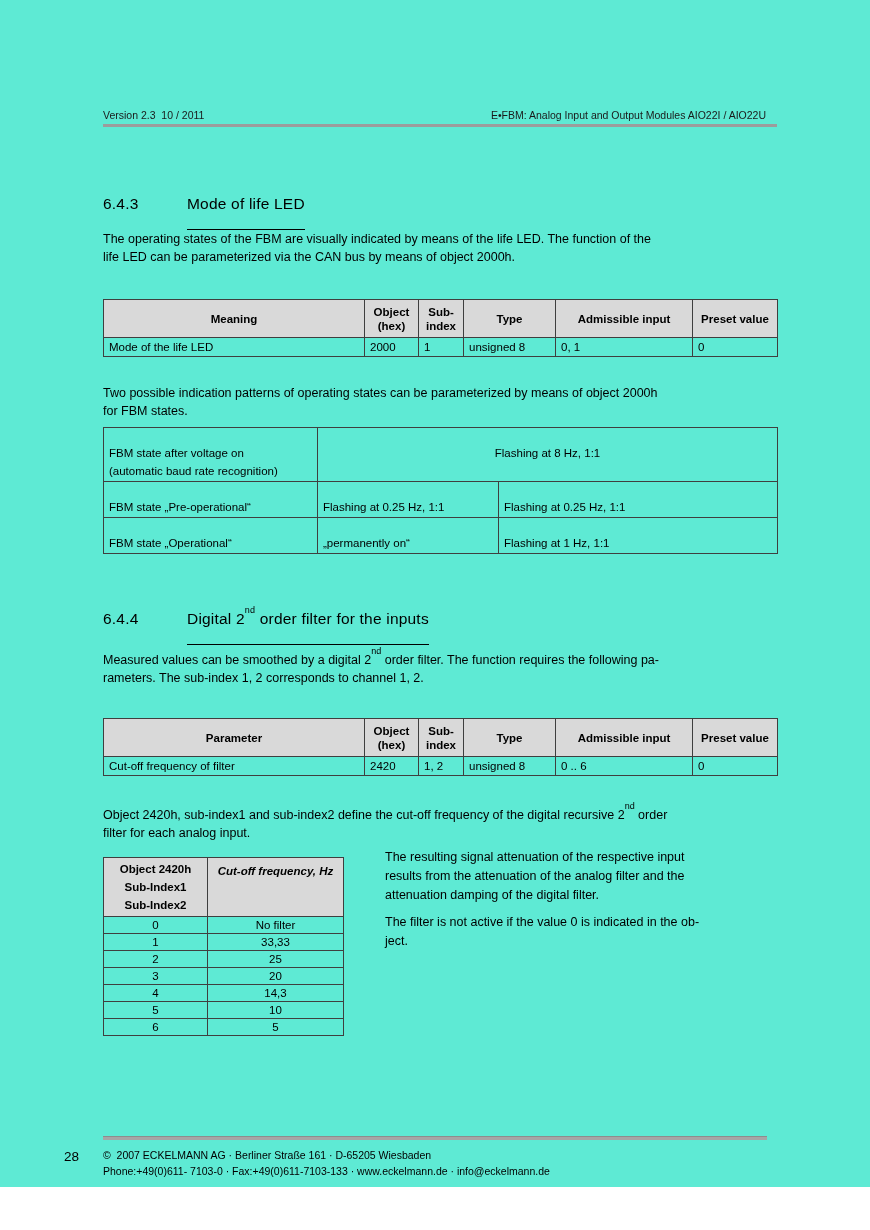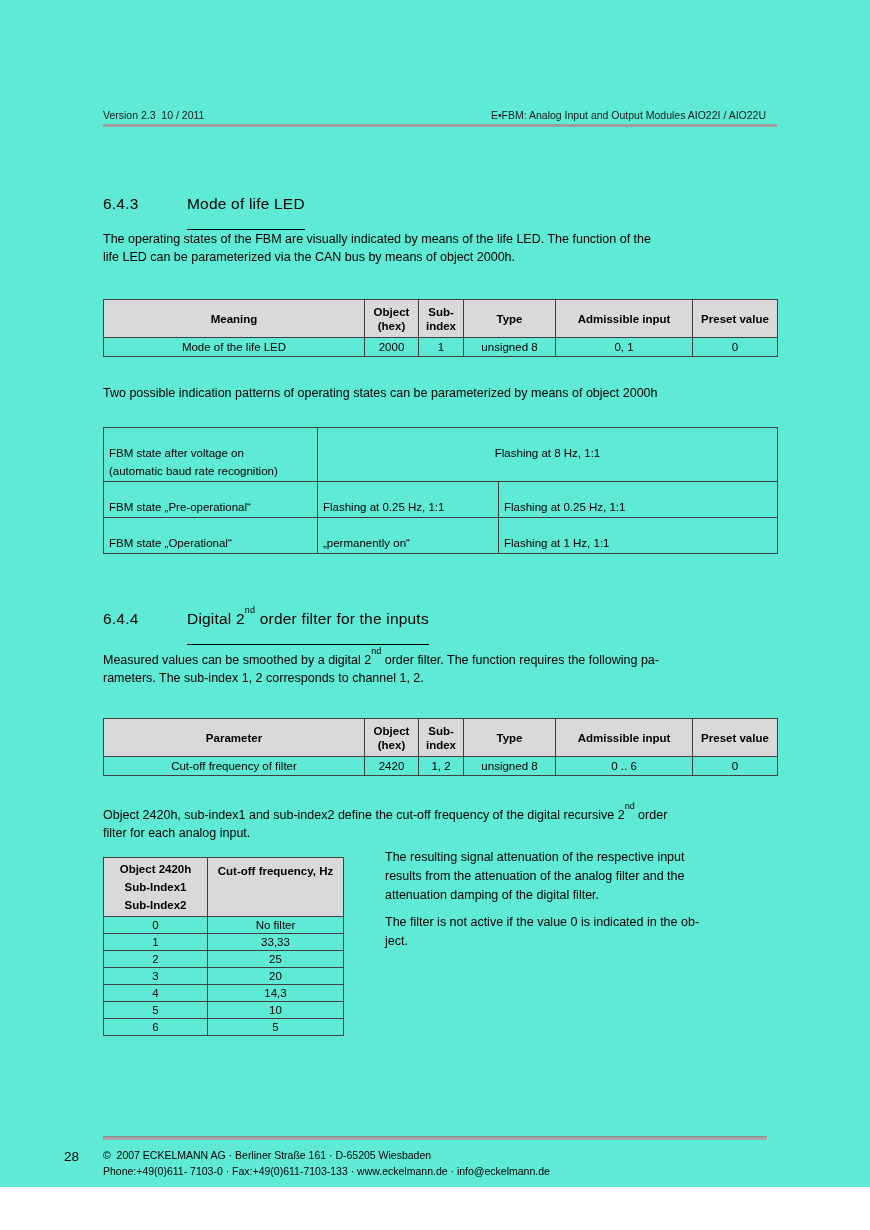--- a/index.html
+++ b/index.html
@@ -30,32 +30,32 @@
 
   table { border-collapse:collapse; table-layout:fixed; }
   td, th { border:1px solid #3f3f3f; font-size:11.5px; line-height:14px; overflow:hidden; }
   th { background:#d9d9d9; font-weight:bold; text-align:center; vertical-align:middle; padding:2px 4px; }
   td { padding:1px 5px; vertical-align:middle; text-align:left; }
 
   .tbl { position:absolute; left:103px; }
   .tbl-obj { width:674px; }
   .t1 { top:299px; } .t3 { top:718px; }
   .tbl-obj th { height:38px; }
-  .tbl-obj td { height:19px;text-align:center; }
+  .tbl-obj td { height:19px; }
 
   .t2 { top:427px; width:674px; }
   .t2 th { height:30px; text-align:left; padding-left:6px; }
   .t2 td { vertical-align:top; padding-top:16px; line-height:18px; }
   .t2 .r2l { height:37px; }
   .t2 .r1l { height:19px; }
   .t2 .merged { text-align:center; }
 
   .t4 { top:857px; width:240px; }
   .t4 th { height:55px; line-height:18px; }
-  .t4 th.topal { vertical-align:top; padding-top:4px; }
+  .t4 th.topal { vertical-align:top; padding-top:4px;font-style:italic; }
   .t4 td { height:17px; text-align:center; }
 
   .side { position:absolute; left:385px; top:848px; width:388px; font-size:12.5px; }
   .side .ln { line-height:19px; white-space:pre; }
   .side .gap { height:8px; }
 
   .ftr-rule { position:absolute; left:103px; top:1136px; width:664px; height:4px; background:#a6a6a6; border-top:1px solid #8d8d8d; }
   .page-num { position:absolute; left:64px; top:1149px; font-size:13.5px; }
   .ftr { position:absolute; left:103px; top:1148px; font-size:10.5px; }
   .ftr .ln { line-height:15.5px; white-space:pre; }
@@ -102,20 +102,21 @@
       <td>1</td>
       <td>unsigned 8</td>
       <td>0, 1</td>
       <td>0</td>
     </tr>
   </tbody>
     </table>
 
   <div class="para p2">
     <div class="ln">Two possible indication patterns of operating states can be parameterized by means of object 2000h</div>
+    <div class="ln">for FBM states.</div>
   </div>
 
   <table class="tbl t2">
     <colgroup>
         <col style="width:214px">
         <col style="width:181px">
         <col style="width:279px">
       </colgroup>
     <tbody>
     <tr>

